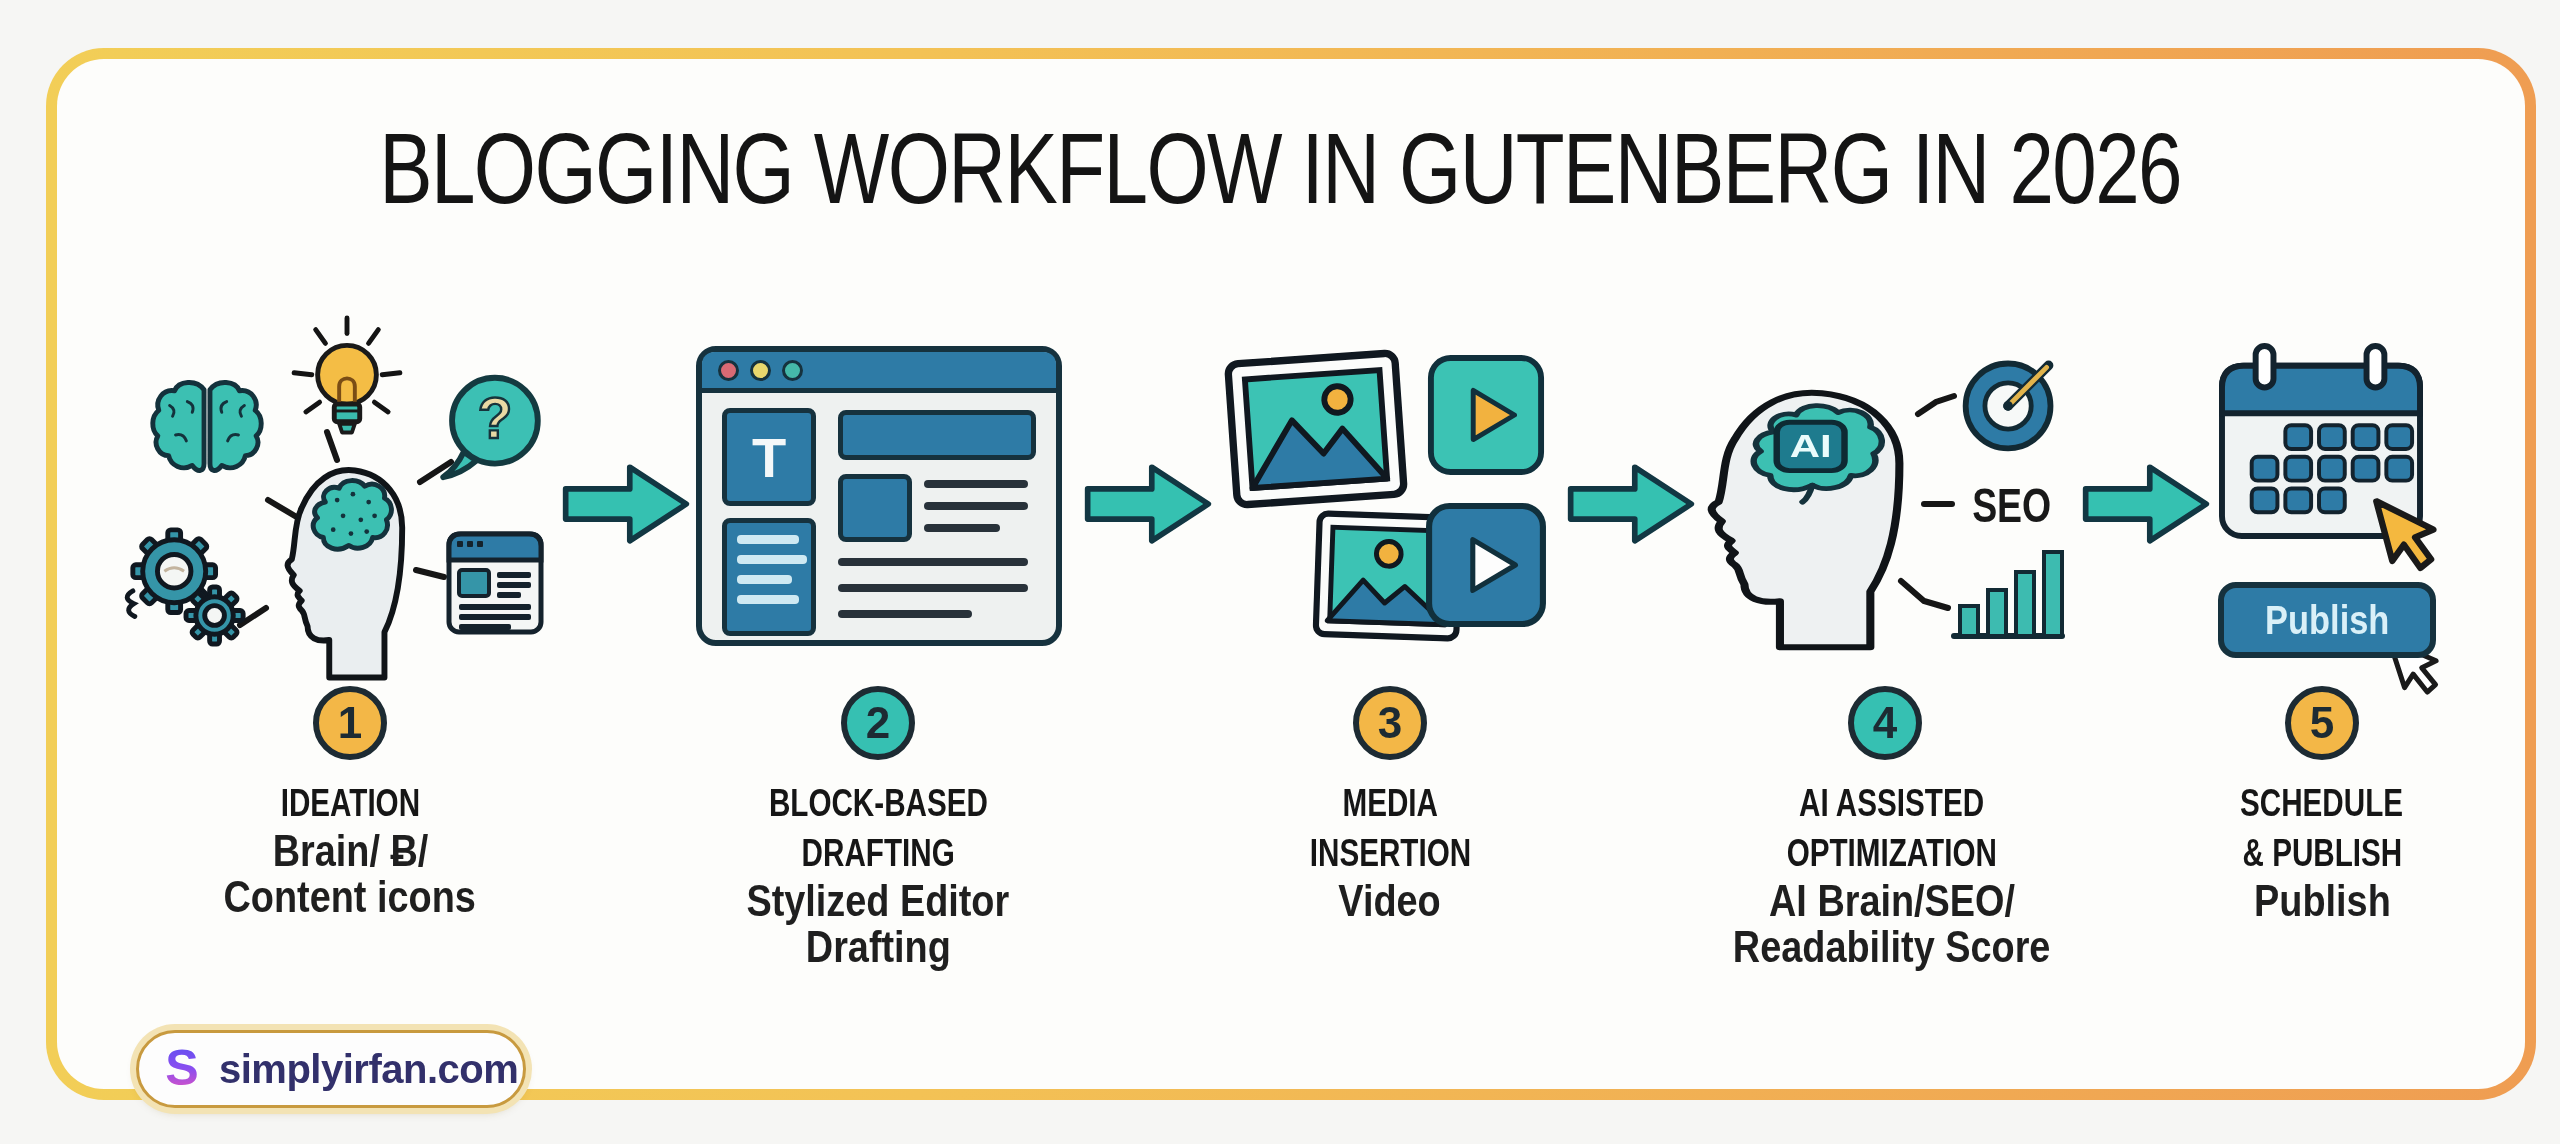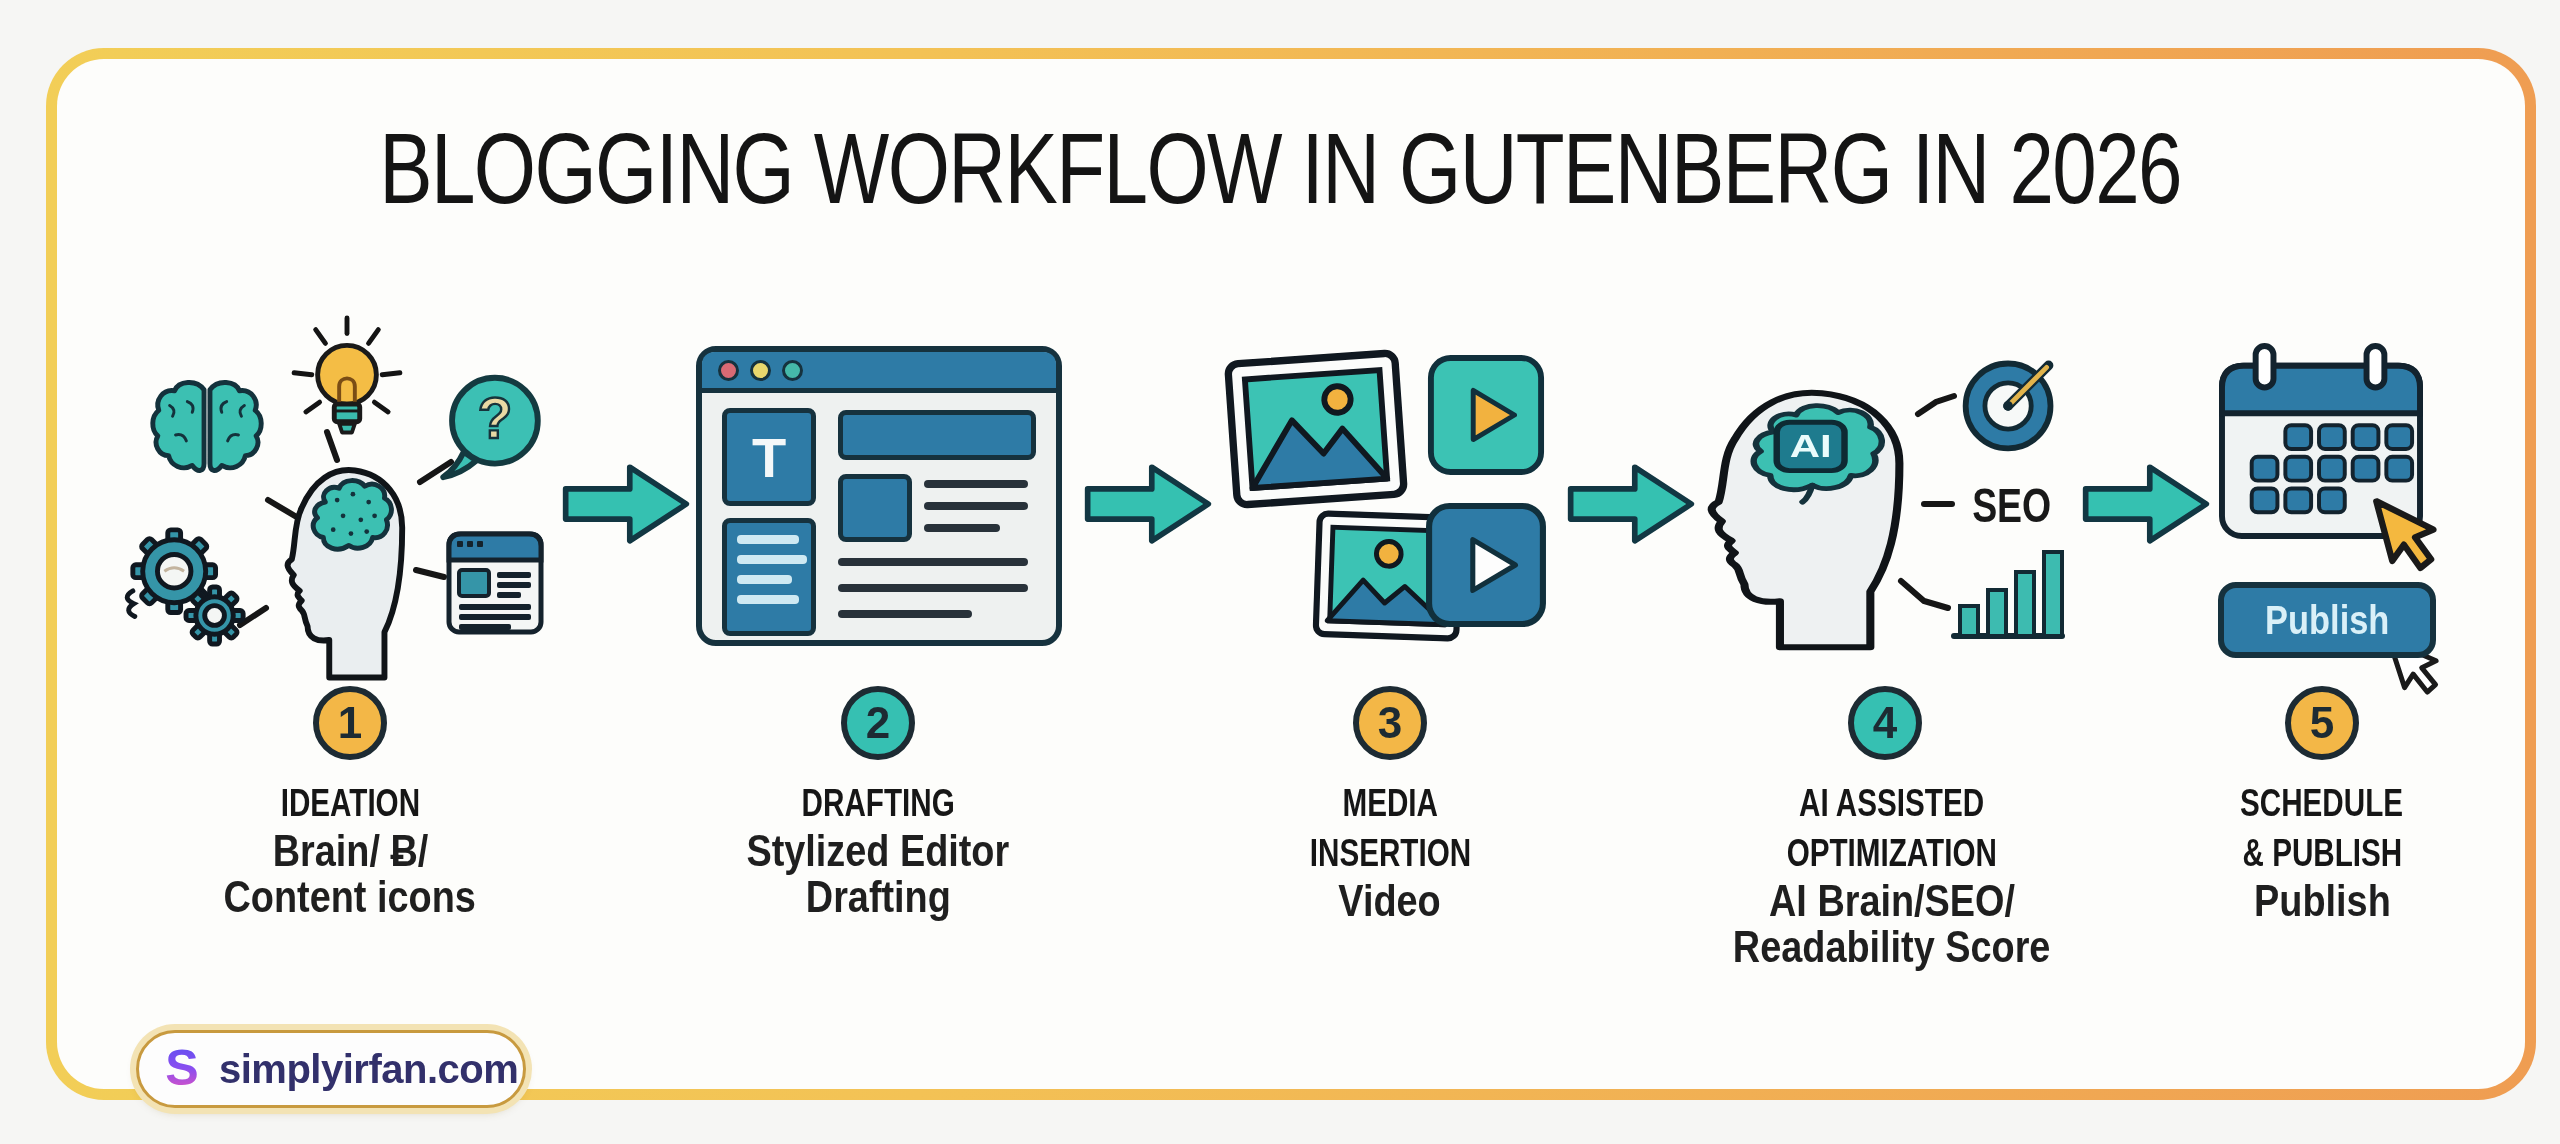--- a/index.html
+++ b/index.html
@@ -364,20 +364,21 @@
     <span>5</span>
   </div>
 
 <div class="stepcol" style="left:110px">
   <div class="stitle"><span class="cond">IDEATION</span></div>
   <div class="ssub"><span class="cond2">Brain/ Ƀ/</span></div>
   <div class="ssub"><span class="cond2">Content icons</span></div>
 </div>
 
 <div class="stepcol" style="left:638px">
+  <div class="stitle"><span class="cond">BLOCK-BASED</span></div>
   <div class="stitle"><span class="cond">DRAFTING</span></div>
   <div class="ssub"><span class="cond2">Stylized Editor</span></div>
   <div class="ssub"><span class="cond2">Drafting</span></div>
 </div>
 
 <div class="stepcol" style="left:1150px">
   <div class="stitle"><span class="cond">MEDIA</span></div>
   <div class="stitle"><span class="cond">INSERTION</span></div>
   <div class="ssub"><span class="cond2">Video</span></div>
 </div>

